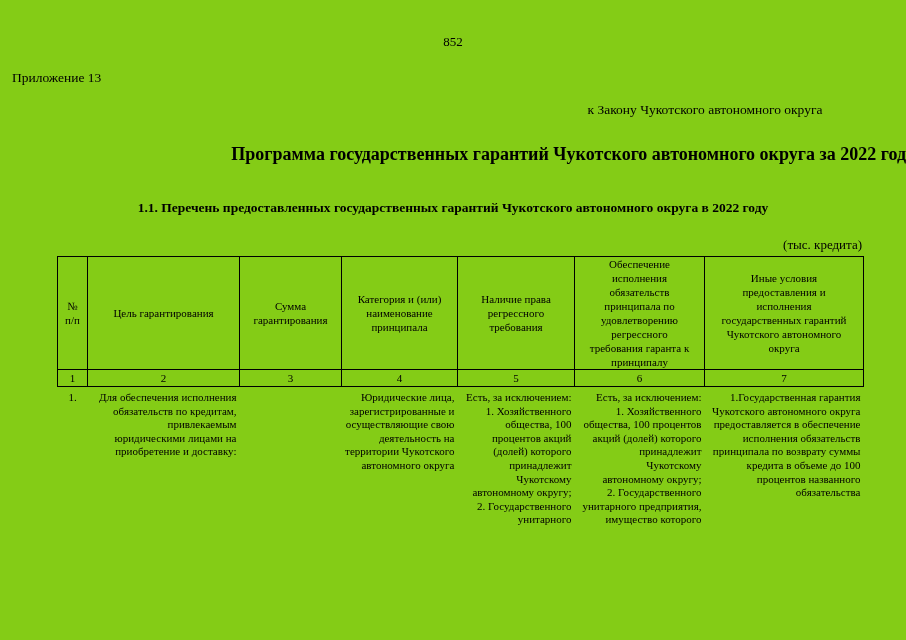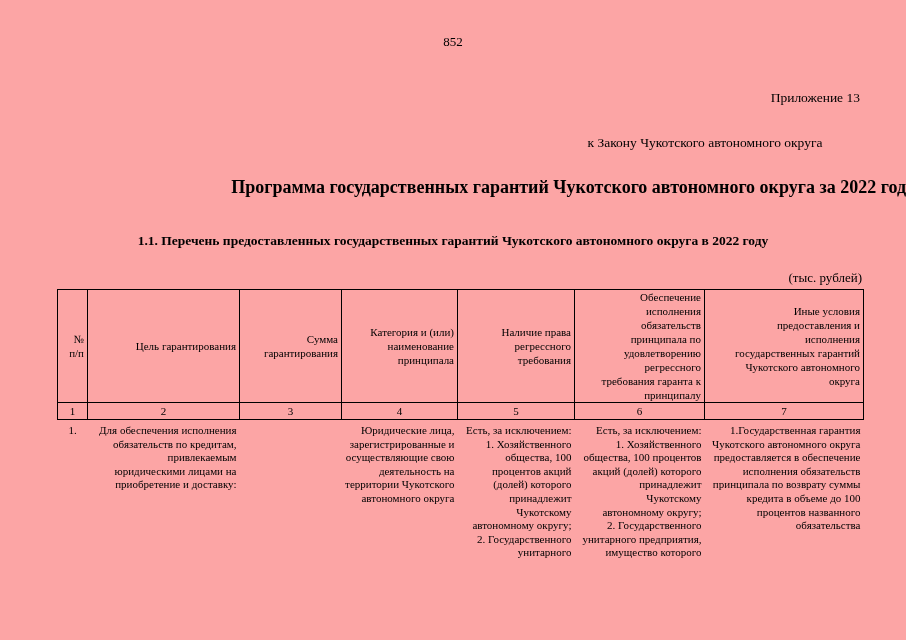--- a/index.html
+++ b/index.html
@@ -4,39 +4,39 @@
 <style>
   html, body {
     margin: 0;
     padding: 0;
     background: #ffffff;
   }
   .page {
     position: relative;
     width: 906px;
     height: 640px;
-    background: #fca5a5;
+    background: #84cc16;
     color: #000000;
     font-family: "Liberation Serif", serif;
     overflow: hidden;
   }
   .page-number {
     text-align: center;
     padding-top: 34px;
     font-size: 13px;
   }
   .appendix {
-    margin-top: 40px;
+    margin-top: 20px;
     padding-right: 46px;
-    text-align: right;
     font-size: 13.5px;
+    padding-left: 12px;
   }
   .law-ref {
     width: 350px;
-    margin: 28px 26px 0 auto;
+    margin: 15px 26px 0 auto;
     text-align: center;
     font-size: 13.5px;
     line-height: 18px;
   }
   .doc-title {
     margin-top: 25px;
     text-align: right;
     font-weight: bold;
     font-size: 18px;
   }
@@ -57,21 +57,21 @@
     table-layout: fixed;
     margin-left: 57px;
     margin-top: 3px;
     width: 806px;
   }
   table.gtable th.h {
     border: 1px solid #000;
     font-weight: normal;
     font-size: 11px;
     line-height: 14px;
-    text-align: right;
+    text-align: center;
     vertical-align: middle;
     white-space: pre-line;
     height: 111px;
     padding: 0 3px;
     overflow: hidden;
   }
   table.gtable td.n {
     border: 1px solid #000;
     font-size: 11px;
     line-height: 15px;
@@ -103,21 +103,21 @@
   <div class="appendix">Приложение 13</div>
 
   <div class="law-ref">
     <div>к Закону Чукотского автономного округа</div>
   </div>
 
   <div class="doc-title">Программа государственных гарантий Чукотского автономного округа за 2022 год</div>
 
   <div class="section-title">1.1. Перечень предоставленных государственных гарантий Чукотского автономного округа в 2022 году</div>
 
-  <div class="units">(тыс. рублей)</div>
+  <div class="units">(тыс. кредита)</div>
 
   <table class="gtable">
     <colgroup>
       <col style="width:30px">
       <col style="width:152px">
       <col style="width:102px">
       <col style="width:116px">
       <col style="width:117px">
       <col style="width:130px">
       <col style="width:159px">

